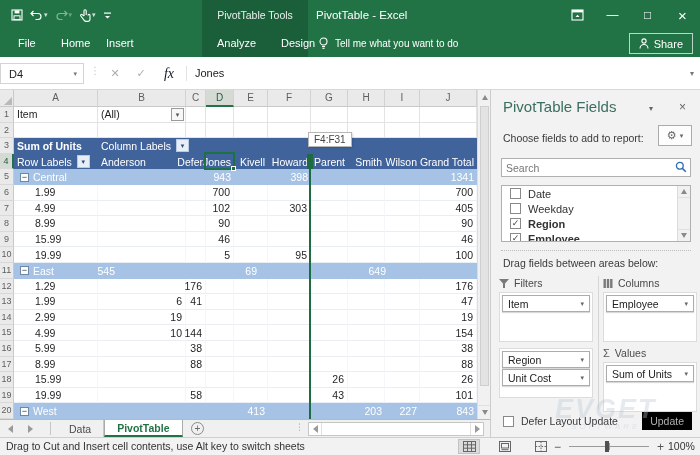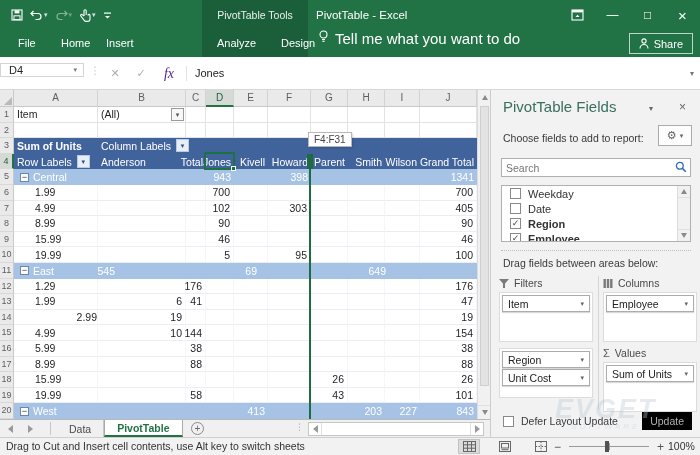--- a/index.html
+++ b/index.html
@@ -15,35 +15,35 @@
   .caret { font-size:7px; color:#cfe3d8; margin-left:1px; }
   .dim { opacity:.45; }
   .title-ctx { position:absolute; left:202px; top:0; width:106px; height:30px; line-height:30px;
                text-align:center; color:#e8f1ec; font-size:10.5px; }
   .title-main { position:absolute; left:316px; top:0; height:30px; line-height:30px; color:#fff; font-size:11.5px; }
   .win-ctrls { position:absolute; right:0; top:0; height:30px; display:flex; }
   .wbtn { width:35px; height:30px; display:flex; align-items:center; justify-content:center;
           color:#fff; font-size:12px; }
   .tabs-row { position:absolute; left:0; top:30px; width:700px; height:27px; }
   .rtab { position:absolute; top:0; height:27px; line-height:27px; color:#fff; font-size:11px; padding:0 4px; }
-  .tellme { position:absolute; left:318px; top:0; height:27px; display:flex; align-items:flex-start; gap:6px;
-            color:#fff; font-size:15px; }
+  .tellme { position:absolute; left:318px; top:0; height:27px; display:flex; align-items:center; gap:6px;
+            color:#fff; font-size:10px; }
   .share-btn { position:absolute; right:7px; top:3px; height:21px; display:flex; align-items:center; gap:5px;
                border:1px solid rgba(255,255,255,.7); padding:0 9px; color:#fff; font-size:11px; }
 
   
   .fbar { position:absolute; left:0; top:57px; width:700px; height:33px; background:#fff;
           border-bottom:1px solid #d8d8d8; }
-  .namebox { position:absolute; left:0; top:6px; width:84px; height:14px; border:1px solid #d4d4d4;
+  .namebox { position:absolute; left:0; top:6px; width:84px; height:21px; border:1px solid #d4d4d4;
              display:flex; align-items:center; font-size:11px; color:#222; padding-left:8px; }
   .nb-caret { position:absolute; right:6px; font-size:7px; color:#777; }
   .fsep { position:absolute; left:90px; top:8px; color:#c9c9c9; font-size:10px; letter-spacing:0; }
   .fxbtn { position:absolute; top:6px; height:21px; width:22px; display:flex; align-items:center;
            justify-content:center; font-size:11px; color:#adadad; }
-  .fx-it { font-family:"Liberation Serif", serif; font-style:italic; color:#4c1d95; font-size:14px; }
+  .fx-it { font-family:"Liberation Serif", serif; font-style:italic; color:#0f172a; font-size:14px; }
   .fx-line { position:absolute; left:186px; top:9px; height:15px; border-left:1px solid #e3e3e3; }
   .fx-input { position:absolute; left:195px; top:6px; height:21px; line-height:21px; font-size:11px; color:#222; }
   .fx-expand { position:absolute; right:6px; top:12px; font-size:8px; color:#777; }
 
   
   .colhdrs { position:absolute; left:0; top:90px; width:477px; height:17px; display:flex; }
   .corner { width:14px; height:17px; background:#eaeaea; border-right:1px solid #c9c9c9;
             border-bottom:1px solid #c9c9c9; position:relative; }
   .corner-tri { position:absolute; right:1px; bottom:1px; width:0; height:0;
                 border-left:8px solid transparent; border-bottom:8px solid #b9b9b9; }
@@ -359,21 +359,21 @@
       <div class="grow r-phead">
         <div class="rnum sel">4</div>
         <div class="gcell al" style="width: 84px;">
           <span>Row Labels</span>
           <span class="dd pivot">▾</span>
         </div>
         <div class="gcell al" style="width: 88px; text-align: right;">
           <span>Anderson</span>
         </div>
         <div class="gcell ar" style="width: 20px;">
-          <span>Total</span>
+          <span>Defer</span>
         </div>
         <div class="gcell ar" style="width: 28px;">
           <span>Jones</span>
         </div>
         <div class="gcell ar" style="width: 34px;">
           <span>Kivell</span>
         </div>
         <div class="gcell ar" style="width: 43px;">
           <span>Howard</span>
         </div>
@@ -567,21 +567,21 @@
         <div class="gcell ar" style="width: 43px;"></div>
         <div class="gcell ar" style="width: 37px;"></div>
         <div class="gcell ar" style="width: 37px;"></div>
         <div class="gcell ar" style="width: 35px;"></div>
         <div class="gcell ar" style="width: 57px;">
           <span>47</span>
         </div>
       </div>
       <div class="grow r-det">
         <div class="rnum">14</div>
-        <div class="gcell al indent" style="width: 84px; justify-content: flex-end;">
+        <div class="gcell al indent" style="width: 84px;">
           <span>2.99</span>
         </div>
         <div class="gcell ar" style="width: 88px;">
           <span>19</span>
         </div>
         <div class="gcell ar" style="width: 20px;"></div>
         <div class="gcell ar" style="width: 28px;"></div>
         <div class="gcell ar" style="width: 34px;"></div>
         <div class="gcell ar" style="width: 43px;"></div>
         <div class="gcell ar" style="width: 37px;"></div>
@@ -816,25 +816,25 @@
           <circle cx="4.8" cy="4.8" r="3.4" fill="none" stroke="#2e6db5" stroke-width="1.3"></circle>
           <line x1="7.4" y1="7.4" x2="10.8" y2="10.8" stroke="#2e6db5" stroke-width="1.6"></line>
         </svg>
       </span>
     </div>
 
     <div class="fieldlist">
       <div id="fieldlist-items">
           <div class="fitem">
             <span class="cb"></span>
-            <span class="flabel">Weekday</span>
+            <span class="flabel">Date</span>
           </div>
           <div class="fitem">
             <span class="cb"></span>
-            <span class="flabel">Date</span>
+            <span class="flabel">Weekday</span>
           </div>
           <div class="fitem">
             <span class="cb on">✓</span>
             <span class="flabel bold">Region</span>
           </div>
           <div class="fitem">
             <span class="cb on">✓</span>
             <span class="flabel bold">Employee</span>
           </div>
         </div>

